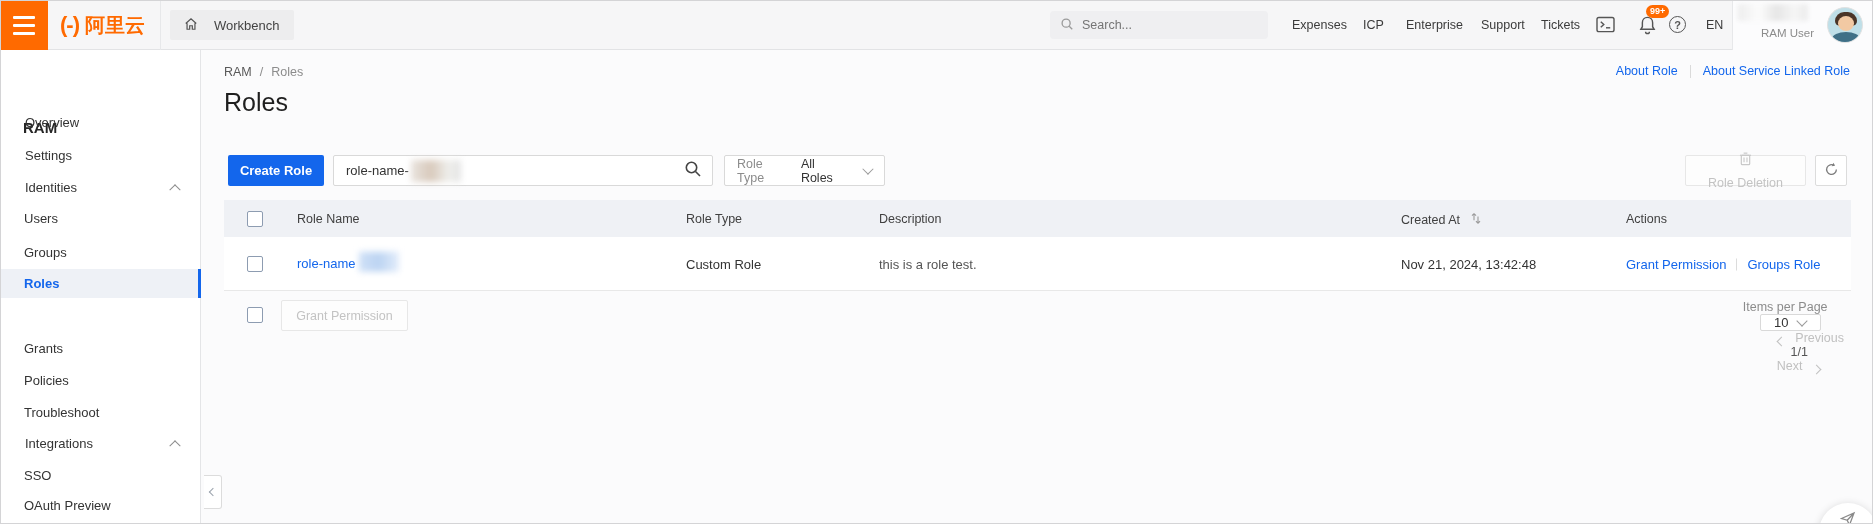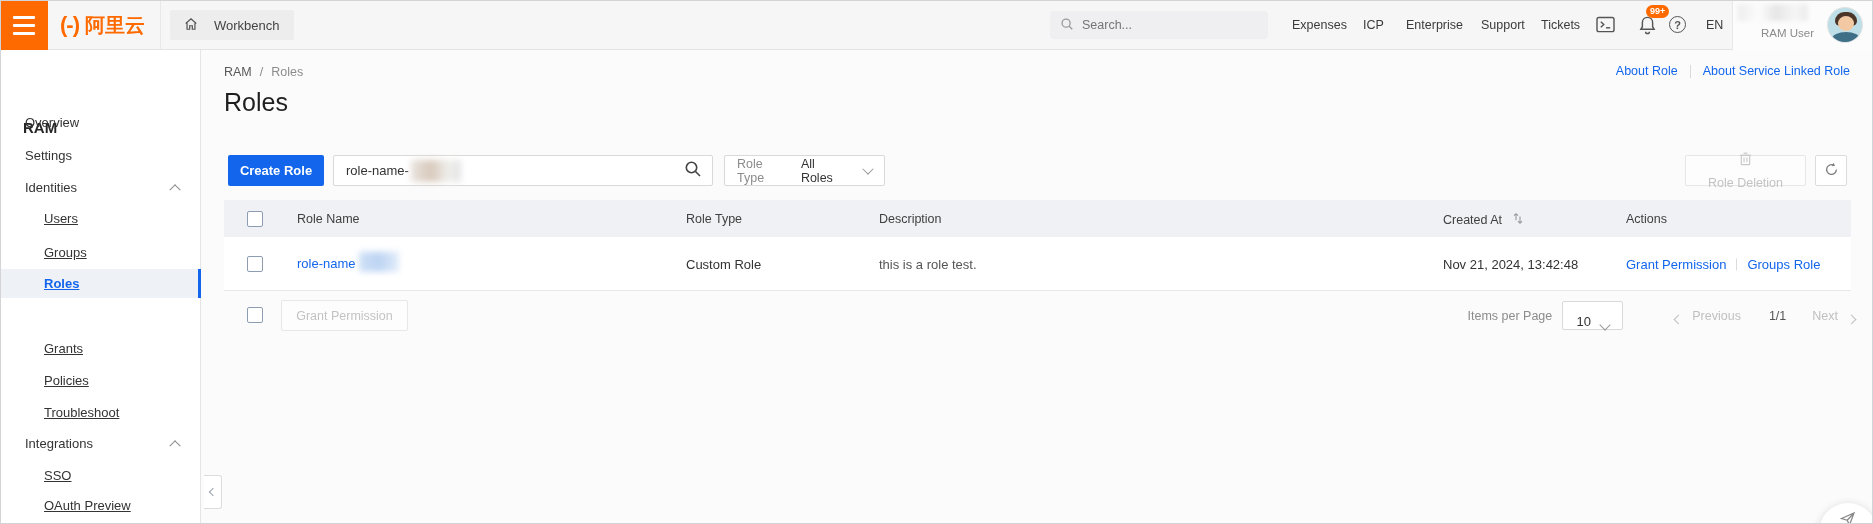--- a/index.html
+++ b/index.html
@@ -42,21 +42,21 @@
     background:#bfdfe8; border:1px solid #e2e2e2; cursor:pointer; }
   .avatar .hair { position:absolute; left:7px; top:4px; width:22px; height:14px; background:#4a3528; border-radius:11px 11px 6px 6px; }
   .avatar .face { position:absolute; left:10px; top:8px; width:16px; height:15px; background:#f2c9a3; border-radius:50%; }
   .avatar .shirt { position:absolute; left:4px; top:24px; width:28px; height:14px; background:#3f6f86; border-radius:50% 50% 0 0; }
 
   
   .sidebar { position:absolute; left:0; top:50px; width:201px; height:474px; background:#fff; border-right:1px solid #e4e5e7; }
   .sb-title { position:absolute; left:23px; top:69px; font-size:15px; font-weight:700; color:#262626; }
   .sb-item { position:absolute; left:0; width:201px; height:28px; display:flex; align-items:center; color:#333; cursor:pointer; }
   .sb-item span.lbl { padding-left:25px; }
-  .sb-item.indent span.lbl { padding-left:44px;text-decoration:underline; }
+  .sb-item.indent span.lbl { padding-left:24px; }
   .sb-item .chev { position:absolute; right:22px; }
   .sb-item.active { background:#eef1f6; color:#1366ec; font-weight:700; border-right:3px solid #1366ec; }
   .chev { width:8px; height:8px; border-right:1.5px solid #8c8c8c; border-bottom:1.5px solid #8c8c8c; display:inline-block; }
   .chev.up { transform:rotate(-135deg) translate(-2px,-2px); }
   .chev.down { transform:rotate(45deg); margin-top:-4px; }
   .chev.left { transform:rotate(135deg); }
   .collapse-handle { position:absolute; left:204px; top:475px; width:18px; height:34px; background:#fff;
     border:1px solid #dcdcdc; border-left:none; border-radius:0 3px 3px 0; display:flex; align-items:center; justify-content:center; cursor:pointer; z-index:5; }
   .collapse-handle .chev { width:6px; height:6px; border-color:#9aa2ac; }
 
@@ -88,37 +88,37 @@
   .role-del { position:absolute; right:67px; top:105px; width:121px; height:31px; }
   .refresh { position:absolute; right:26px; top:105px; width:32px; height:31px; background:#fff; border:1px solid #dcdcdc;
     border-radius:2px; display:flex; align-items:center; justify-content:center; cursor:pointer; }
 
   
   .table { position:absolute; left:23px; top:150px; width:1627px; }
   .thead { position:relative; height:37px; background:#eff1f5; }
   .trow { position:relative; height:54px; background:#fff; border-bottom:1px solid #e8e8e8; }
   .cell { position:absolute; top:50%; transform:translateY(-50%); white-space:nowrap; }
   .c-check { left:23px; } .c-name { left:73px; } .c-type { left:462px; } .c-desc { left:655px; }
-  .c-created { left:1219px; } .c-actions { left:1402px; }
+  .c-created { left:1177px; } .c-actions { left:1402px; }
   .thead .cell { font-size:12.5px; color:#404040; }
   .checkbox { width:16px; height:16px; background:#fff; border:1px solid #8d9cb1; border-radius:2px; cursor:pointer; display:block; }
   .link { color:#1366ec; text-decoration:none; cursor:pointer; }
   .name-blur { display:inline-block; vertical-align:middle; width:40px; height:20px; margin-left:3px; margin-top:-4px;
     background:linear-gradient(90deg,#cfe0f7,#bcd4f2 50%,#e3edfb); filter:blur(3px); }
   .desc-text { color:#555; }
   .sort-icon { display:inline-block; margin-left:7px; position:relative; top:1px; }
   .act-sep { display:inline-block; width:1px; height:12px; background:#dcdcdc; margin:0 10px; vertical-align:middle; }
 
   
   .foot-check { position:absolute; left:46px; top:257px; }
   .btn-grant { position:absolute; left:80px; top:250px; width:127px; height:31px; }
-  .pager { position:absolute; right:18px; top:250px; height:31px; display:flex; align-items:center; }
+  .pager { position:absolute; right:29px; top:250px; height:31px; display:flex; align-items:center;flex-direction:column; }
   .pager .ipp { color:#8c8c8c; font-size:12.5px; }
   .size-select { width:61px; height:29px; border:1px solid #d9d9d9; border-radius:2px; background:#fff; margin-left:10px;
-    display:flex; align-items:flex-end; justify-content:center; gap:10px; cursor:pointer; }
+    display:flex; align-items:center; justify-content:center; gap:10px; cursor:pointer; }
   .size-select .chev { border-color:#9a9a9a; }
   .pg-nav { display:flex; align-items:flex-end; color:#c0c0c0; font-size:12.5px; }
   .pg-nav .chev { border-color:#c0c0c0; width:7px; height:7px; }
   .pg-cur { color:#555; }
 
   .float-btn { position:absolute; left:1819px; top:503px; width:58px; height:58px; border-radius:50%; background:#fff;
     box-shadow:0 1px 8px rgba(0,0,0,.14); cursor:pointer; display:flex; justify-content:center; }
   .float-btn svg { margin-top:8px; }
 </style>
 </head>

